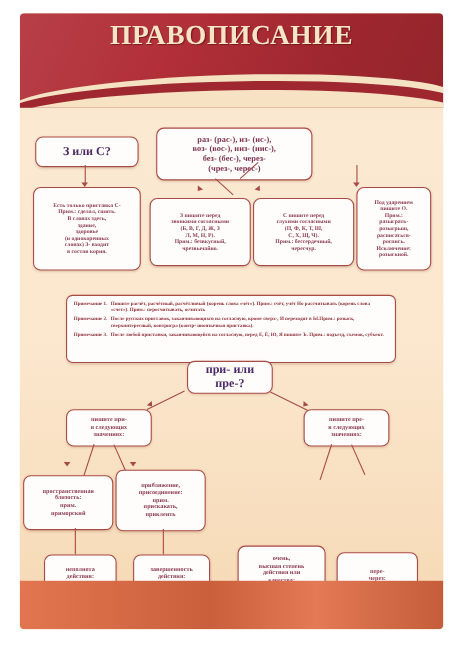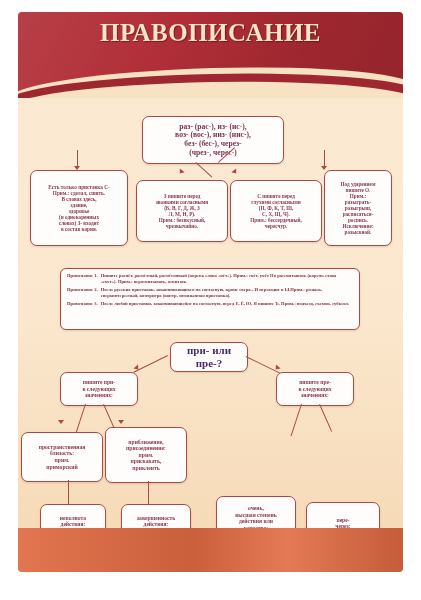--- a/index.html
+++ b/index.html
@@ -74,20 +74,23 @@
       <div class="banner-bg"></div>
       <div class="banner-sheen"></div>
       <div class="banner-wave"></div>
       <div class="banner-wave2"></div>
       <div class="banner-wave3"></div>
       <div class="title">
         <span>ПРАВОПИСАНИЕ</span>
       </div>
     </div>
 
+    <div class="box big" style="left:14px;top:112px;width:92px;height:26px;">
+      <span>З или С?</span>
+    </div>
 
     <div class="box mid" style="left:124px;top:104px;width:140px;height:46px;">
       <span style="white-space:pre-line">раз- (рас-), из- (ис-),
 воз- (вос-), низ- (нис-),
 без- (бес-), через-
 (чрез-, черес-)</span>
     </div>
 
 
     <div class="ln vline" style="left:59px;top:138px;height:18px;"></div>
@@ -150,21 +153,21 @@
       <div class="note">
         <div class="note-lbl">Примечание 2.</div>
         <div class="note-txt">После русских приставок, заканчивающихся на согласную, кроме сверх-, И переходит в Ы.Прим.: розыск, сверхинтересный, контригра (контр- иноязычная приставка).</div>
       </div>
       <div class="note">
         <div class="note-lbl">Примечание 3.</div>
         <div class="note-txt">После любой приставки, заканчивающейся на согласную, перед Е, Ё, Ю, Я пишите Ъ. Прим.: подъезд, съемок, субъект.</div>
       </div>
     </div>
 
-    <div class="box big" style="left:152px;top:330px;width:76px;height:28px;">
+    <div class="box big" style="left:152px;top:316px;width:76px;height:28px;">
       <span style="white-space:pre-line">при- или
 пре-?</span>
     </div>
 
     <div class="diag" style="left:150px;top:344px;width:38px;transform:rotate(154deg);"></div>
     <div class="arrow" style="left:116px;top:354px;transform:rotate(-40deg);"></div>
     <div class="diag" style="left:228px;top:344px;width:38px;transform:rotate(26deg);"></div>
     <div class="arrow" style="left:256px;top:354px;transform:rotate(40deg);"></div>
 
     <div class="box sm2" style="left:42px;top:360px;width:76px;height:32px;">

